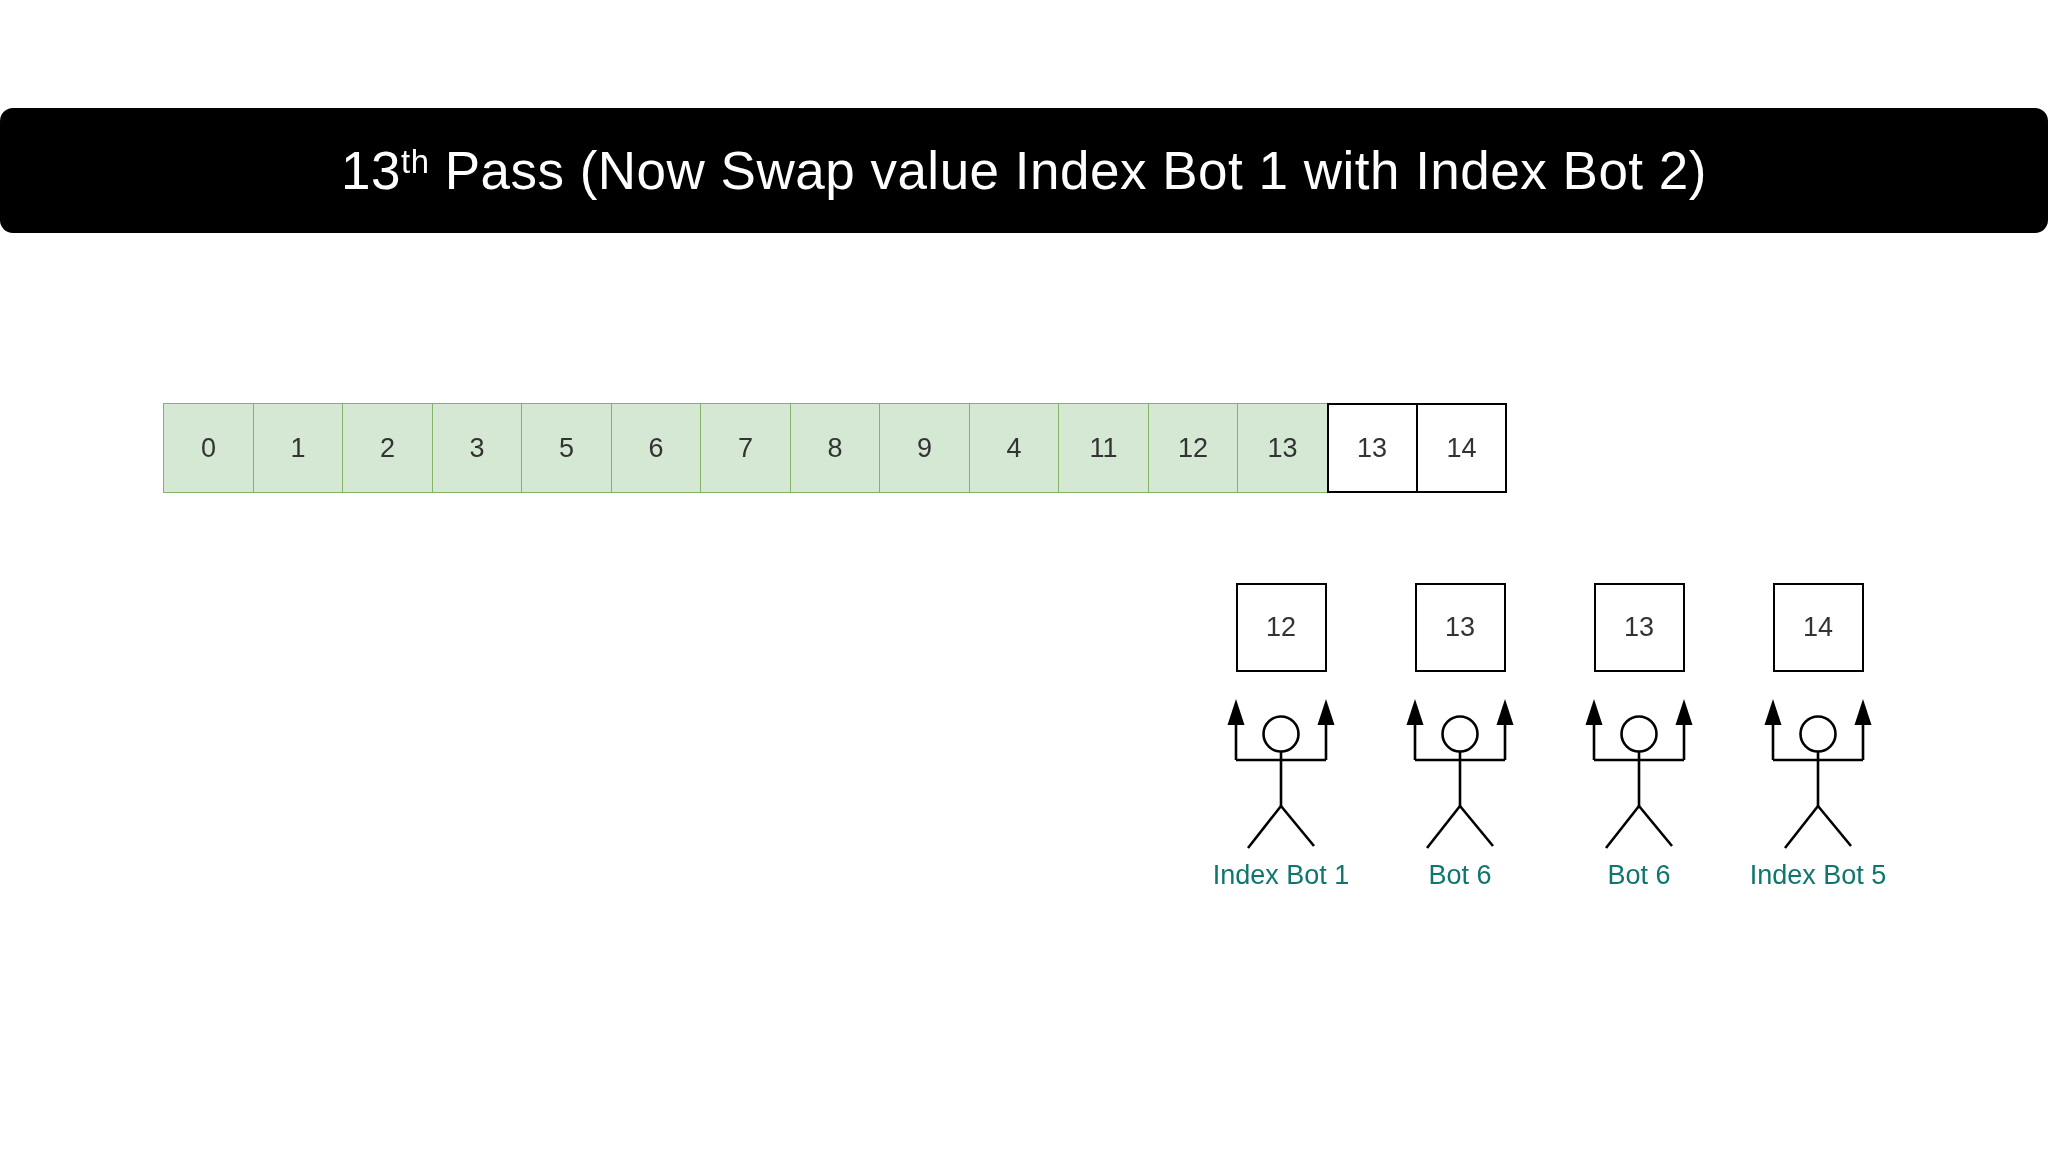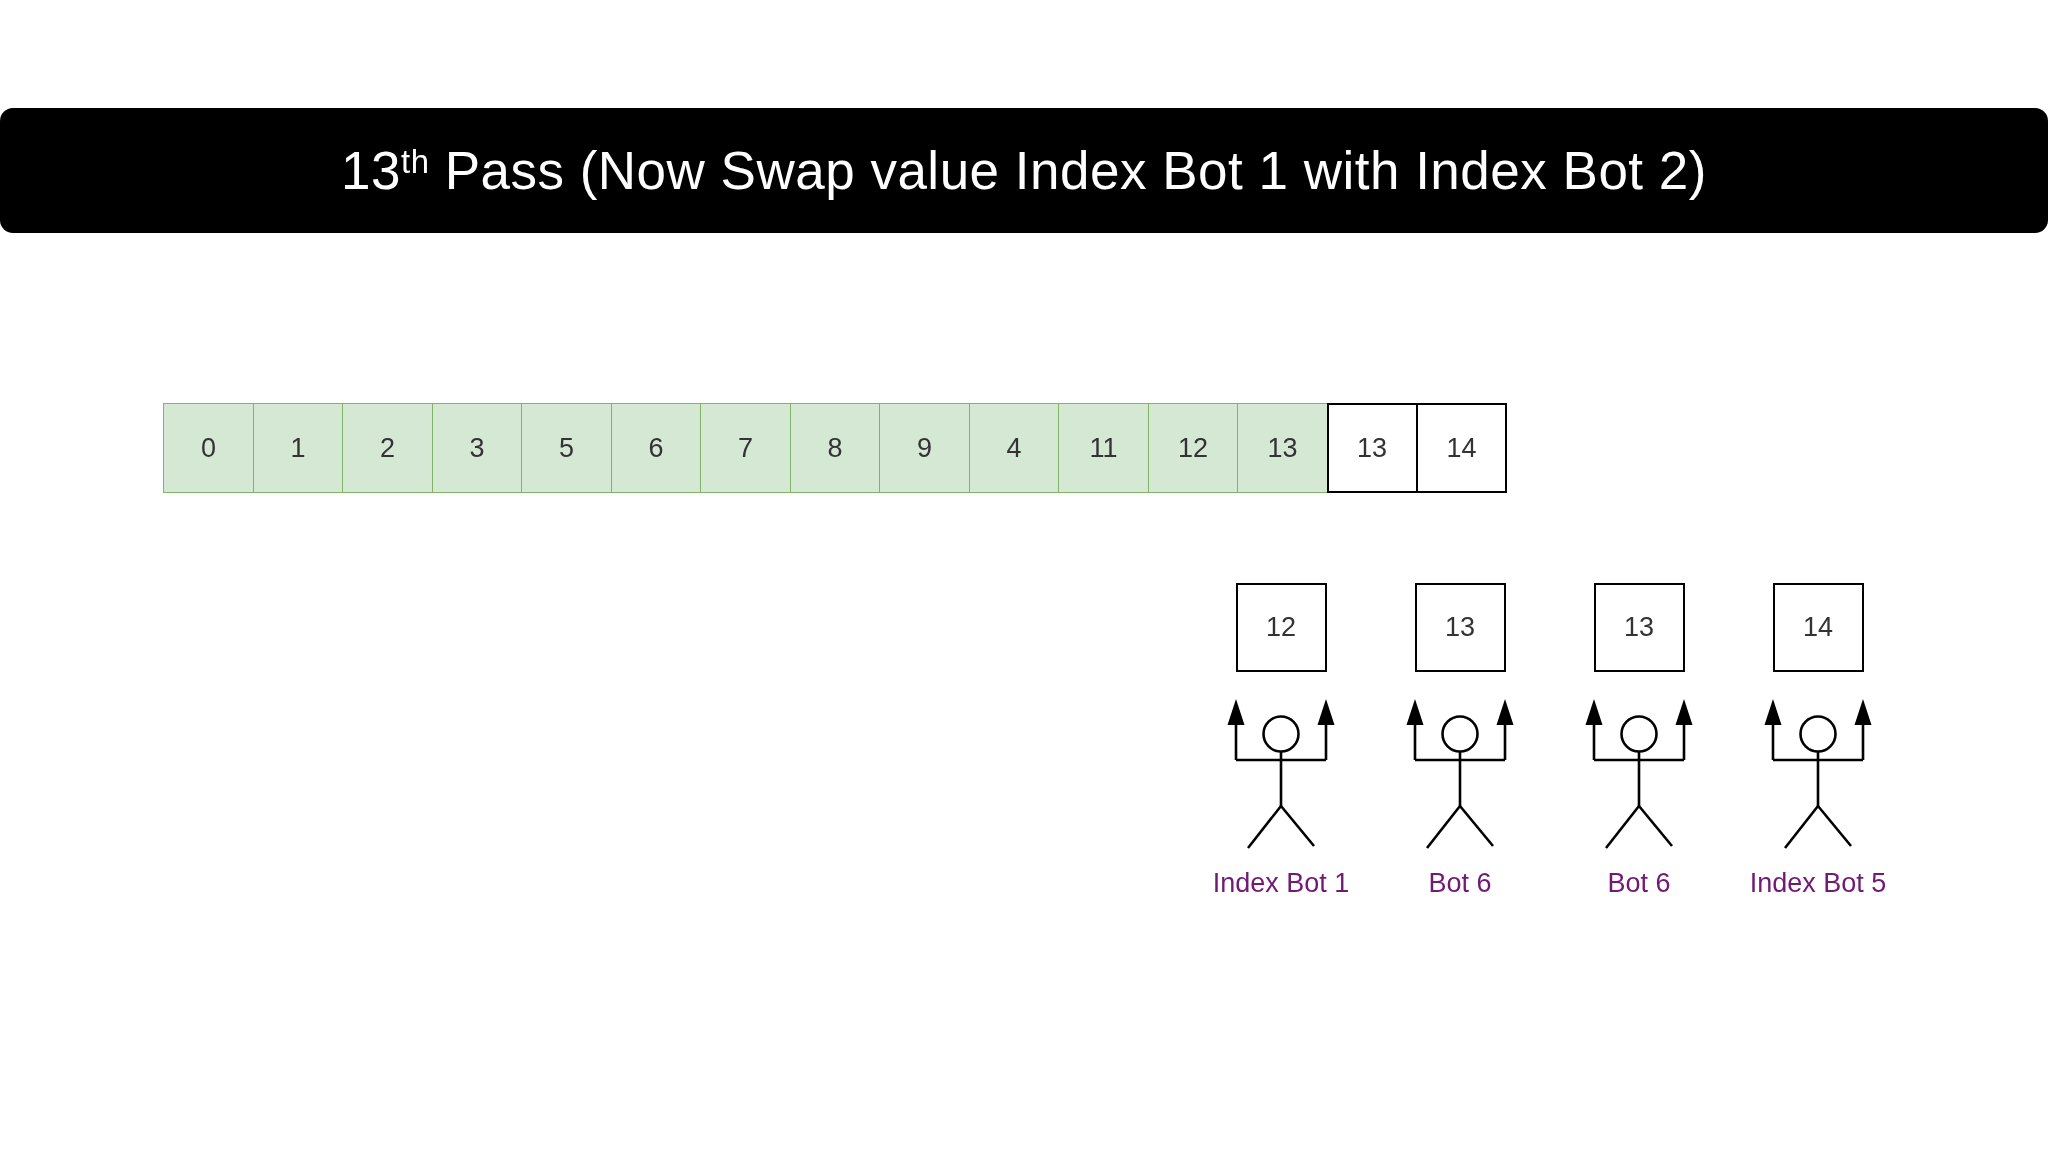--- a/index.html
+++ b/index.html
@@ -95,23 +95,23 @@
     font-size: 27px;
     color: #333333;
   }
   .bot-figure {
     margin-top: 22px;
     width: 120px;
     height: 162px;
     display: block;
   }
   .bot-label {
-    margin-top: 12px;
+    margin-top: 4px;
     font-size: 27px;
-    color: #701a75;
+    color: #0f766e;
     white-space: nowrap;
   }
 </style>
 </head>
 <body>
 
 <div class="stage">
 
   <header class="title-bar">
     <h1><span>13</span><sup>th</sup><span> Pass (Now Swap value Index Bot 1 with Index Bot 2)</span></h1>

